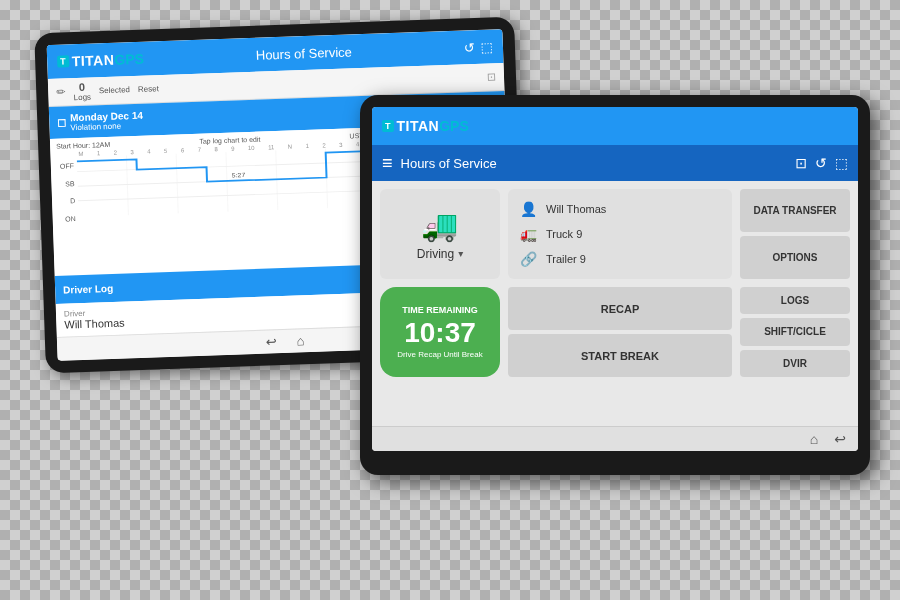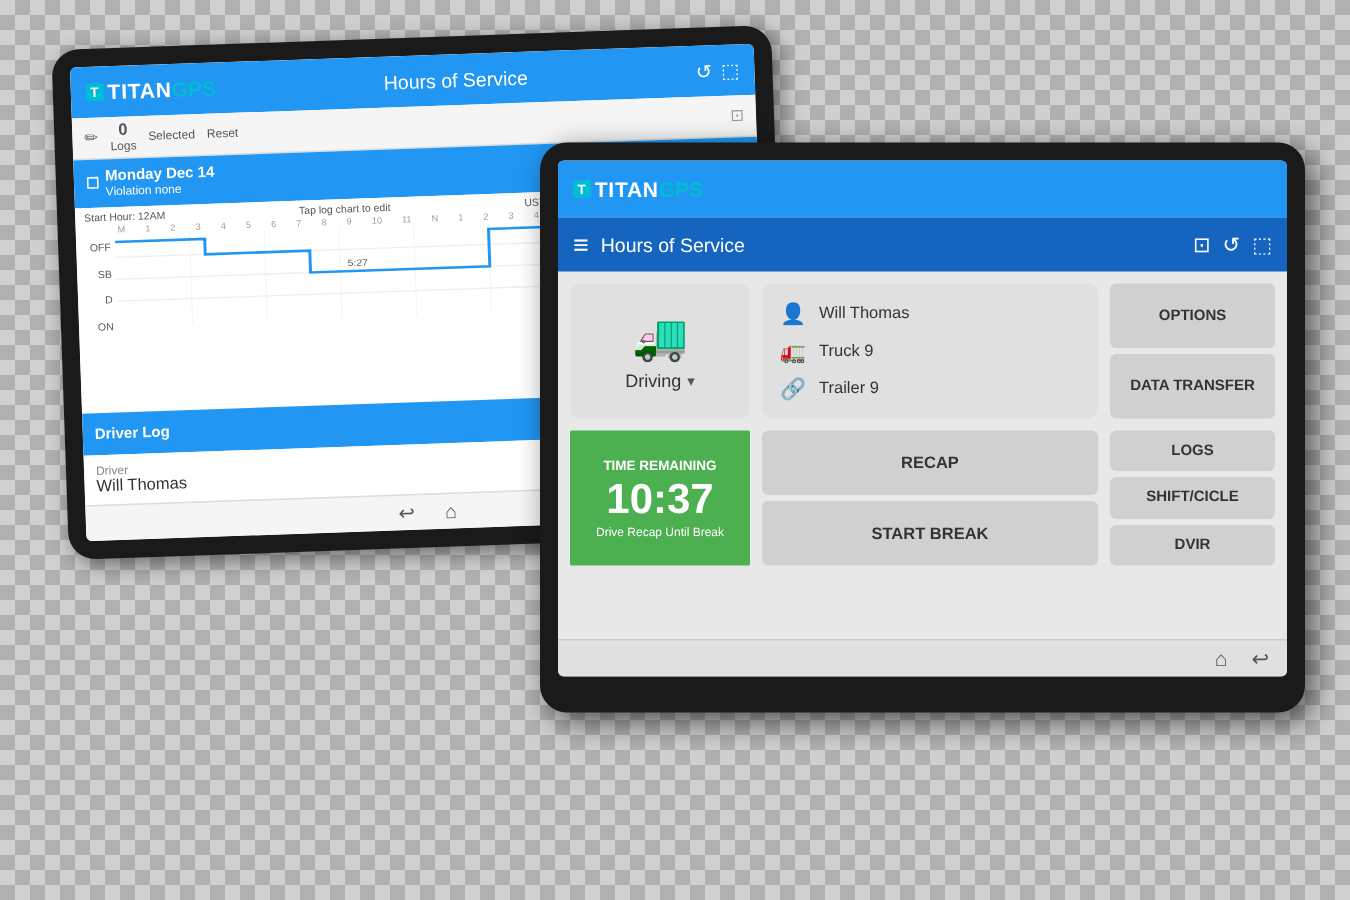--- a/index.html
+++ b/index.html
@@ -262,21 +262,21 @@
 
     
     .action-row {
       display: flex;
       gap: 8px;
       height: 90px;
     }
 
     .time-remaining-card {
       background: #4CAF50;
-      border-radius: 1px;
+      border-radius: 16px;
       padding: 8px 10px;
       display: flex;
       flex-direction: column;
       align-items: center;
       justify-content: center;
       width: 120px;
       color: white;
     }
     .time-remaining-label {
       font-size: 9px;
@@ -570,22 +570,22 @@
               <span class="detail-icon">🚛</span>
               <span>Truck 9</span>
             </div>
             <div class="driver-detail-row">
               <span class="detail-icon">🔗</span>
               <span>Trailer 9</span>
             </div>
           </div>
 
           <div class="right-buttons">
+            <button class="btn-side">DATA TRANSFER</button>
             <button class="btn-side">OPTIONS</button>
-            <button class="btn-side">DATA TRANSFER</button>
           </div>
         </div>
 
         <div class="action-row">
 
           <div class="time-remaining-card">
             <div class="time-remaining-label">Time Remaining</div>
             <div class="time-remaining-value">10:37</div>
             <div class="time-remaining-sub">Drive Recap Until Break</div>
           </div>

